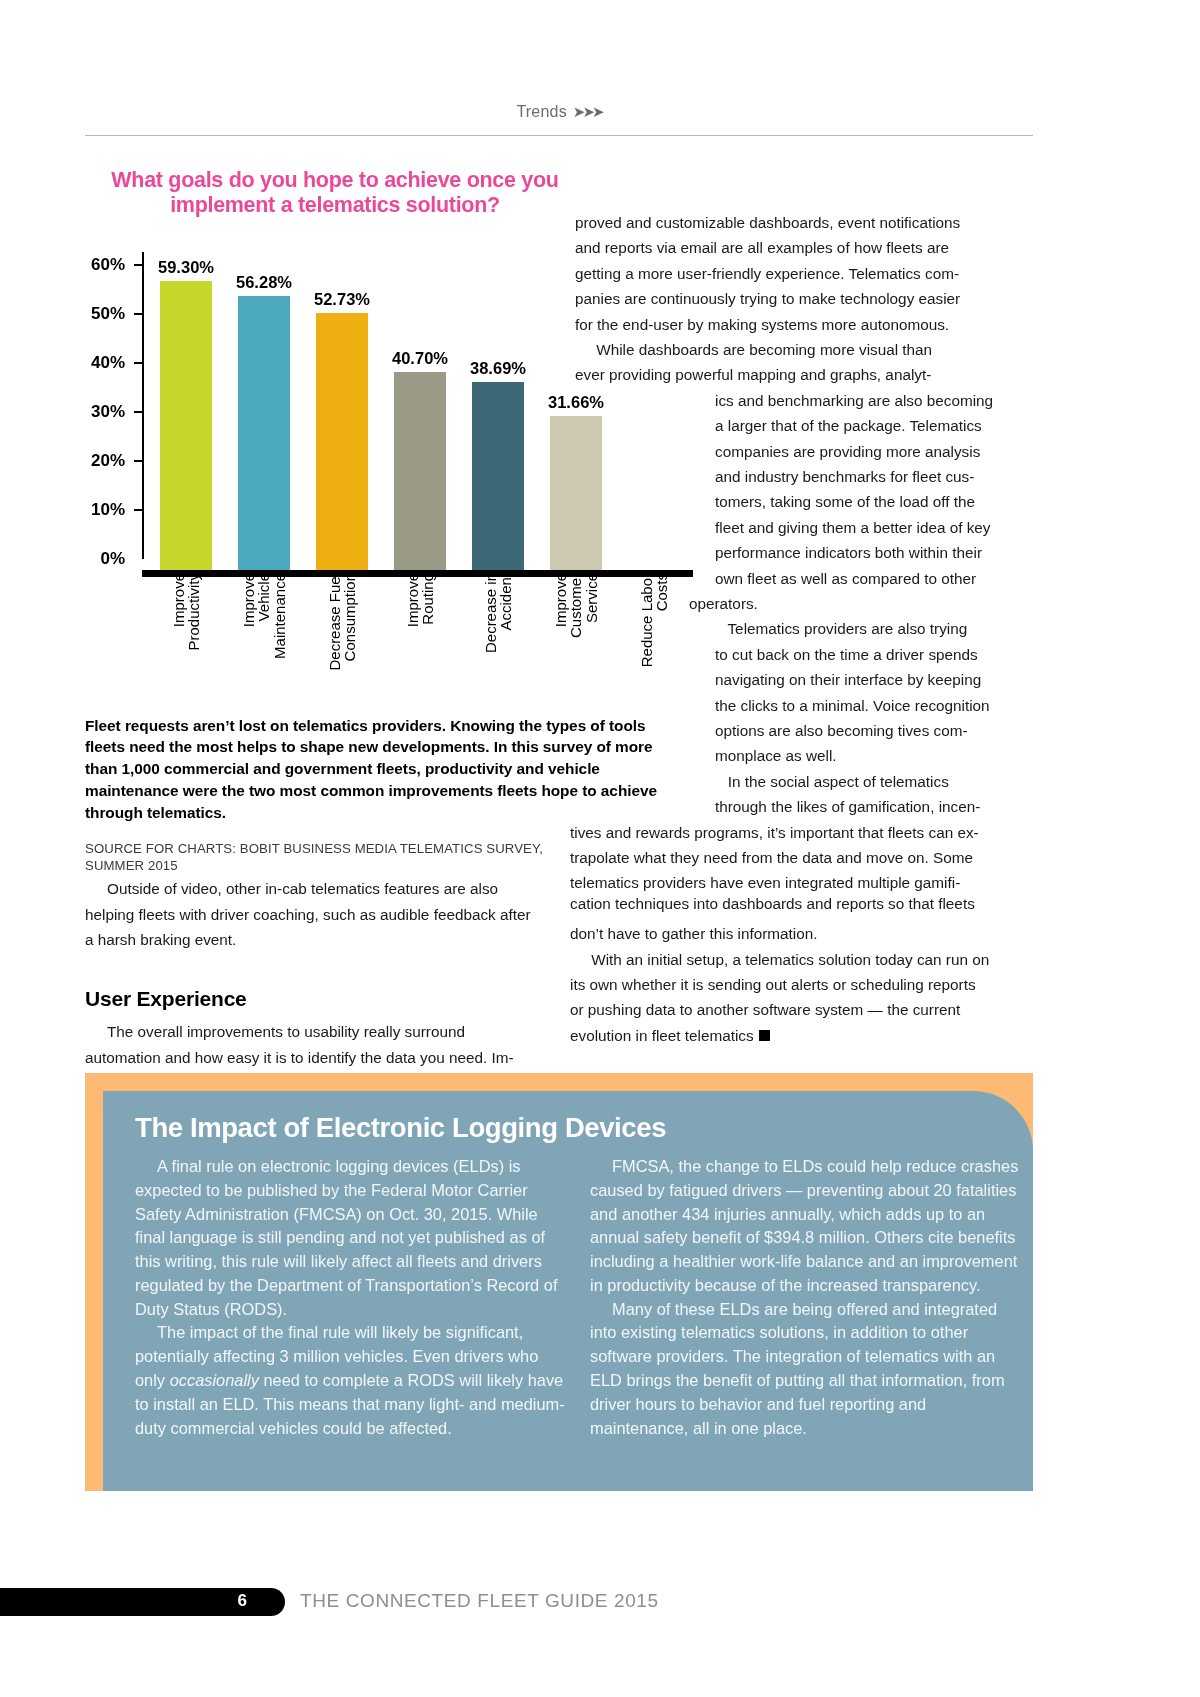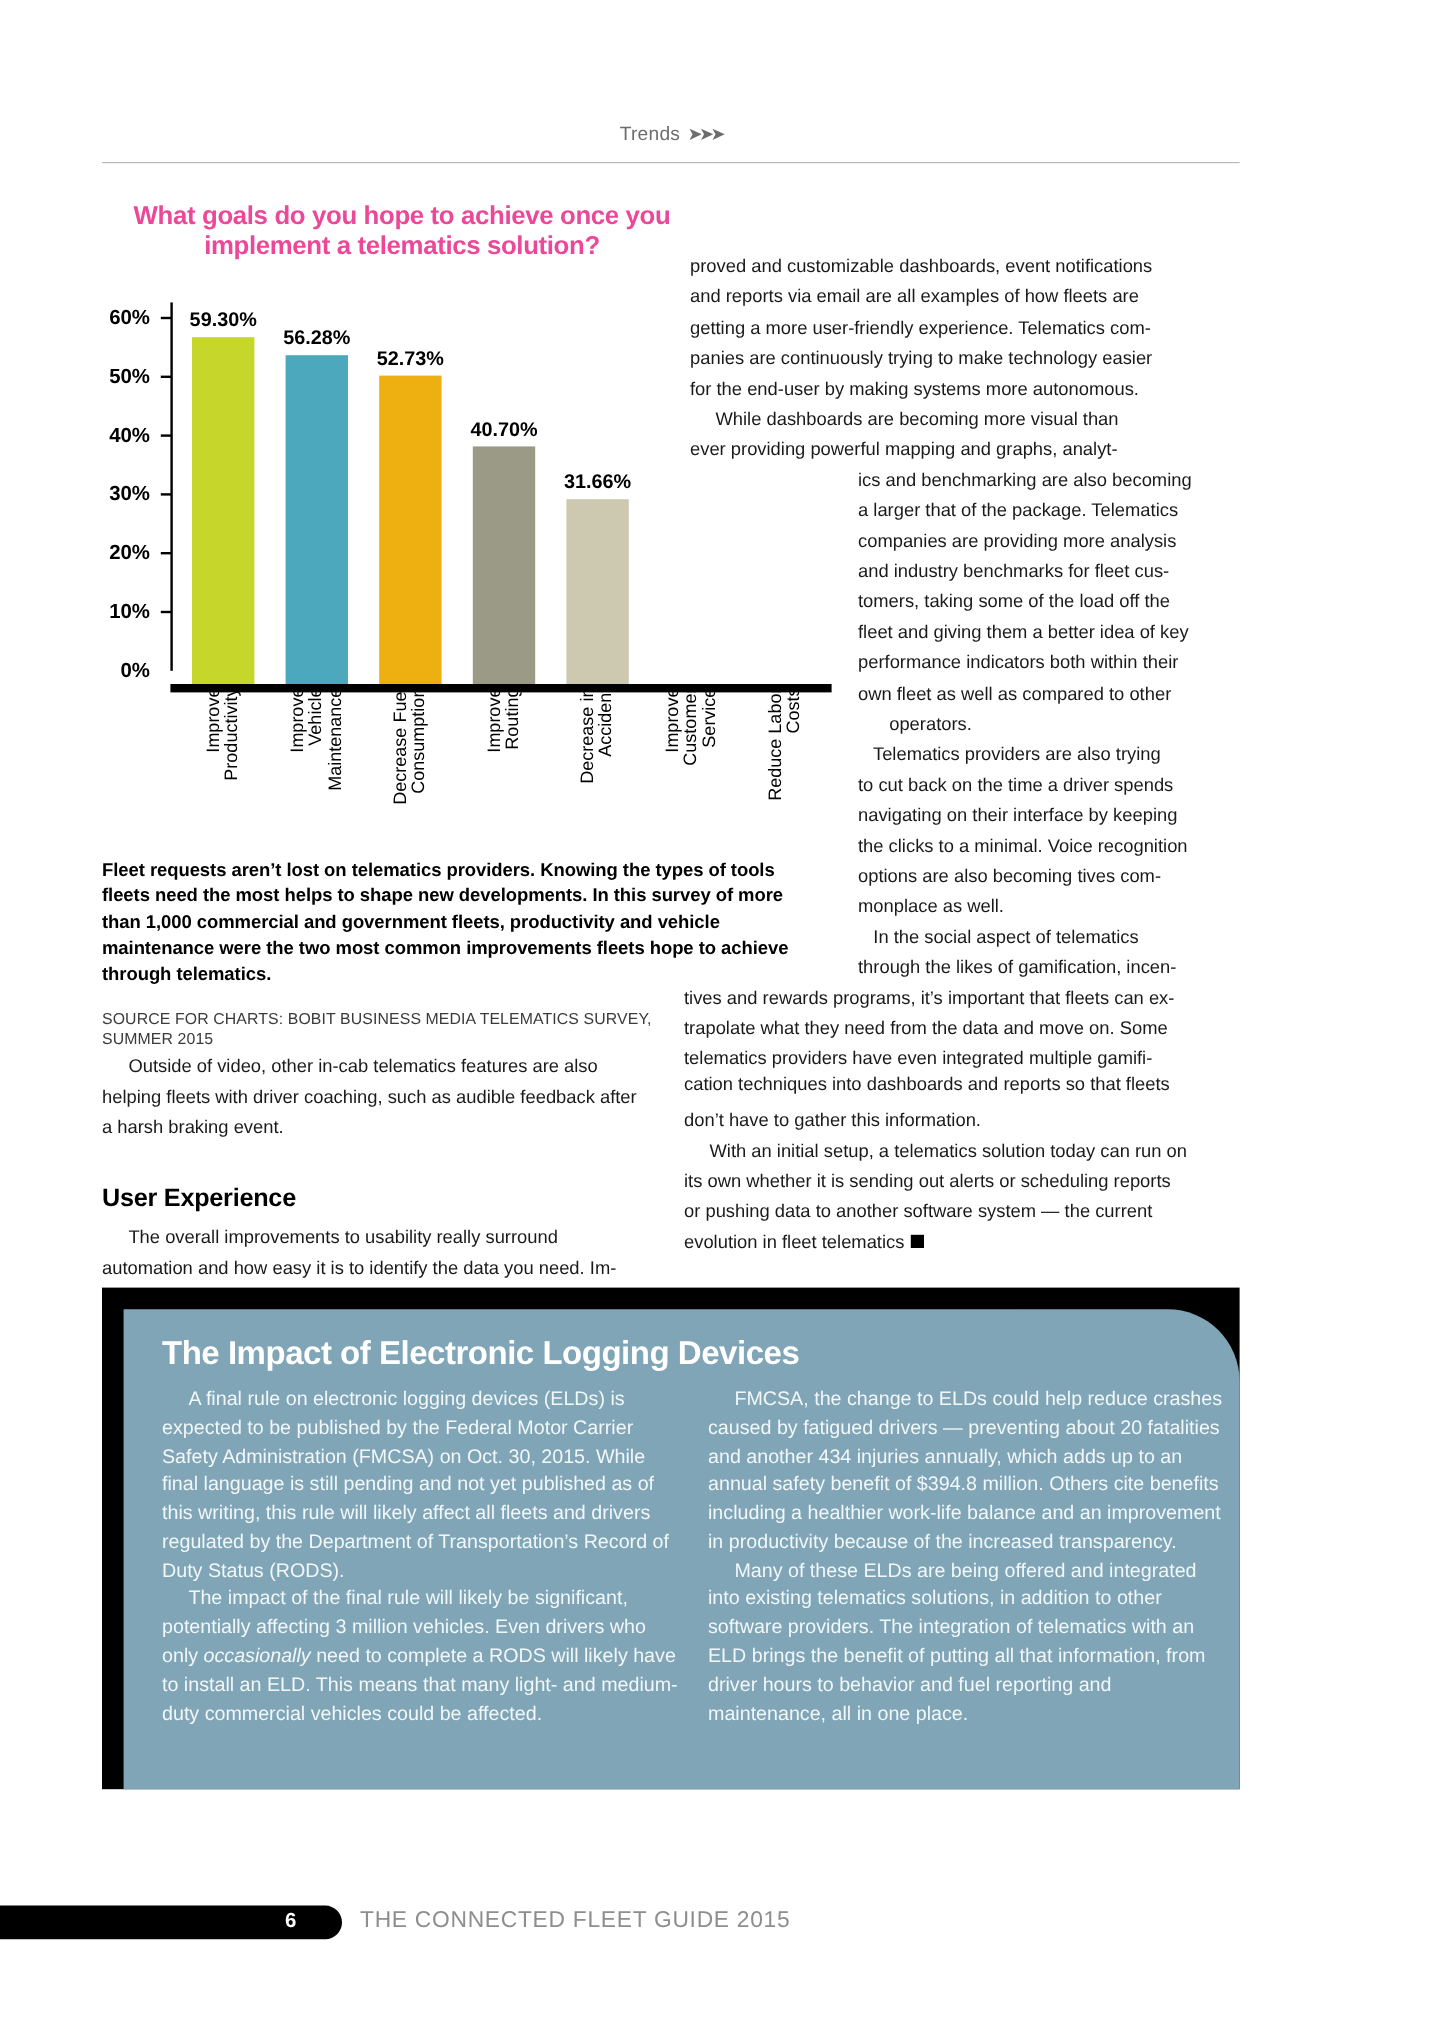--- a/index.html
+++ b/index.html
@@ -113,21 +113,21 @@
     font-size:15.3px; line-height:1.68; color:#1a1a1a;
   }
   .endmark{ display:inline-block; width:11px; height:11px; background:#000; margin-left:5px; vertical-align:baseline; }
 
   
   .rline{ position:absolute; left:0; white-space:pre; font-size:15.3px; color:#1a1a1a; }
 
   
   #eld-outer{
     position:absolute; left:85px; top:1073px; width:948px; height:418px;
-    background:#000000;
+    background:#fdba74;
   }
   #eld-inner{
     position:absolute; left:18px; top:18px; right:0px; bottom:0px;
     background:#7fa5b6;
     border-top-right-radius:60px;
   }
   #eld-title{
     position:absolute; left:32px; top:21px;
     font-size:27.5px; font-weight:bold; color:#ffffff; letter-spacing:-0.4px;
   }
@@ -173,21 +173,21 @@
       <div class="rline" style="left: 490px; top: 177px;">     While dashboards are becoming more visual than</div>
       <div class="rline" style="left: 490px; top: 202.4px;">ever providing powerful mapping and graphs, analyt-</div>
       <div class="rline" style="left: 630px; top: 227.8px;">ics and benchmarking are also becoming</div>
       <div class="rline" style="left: 630px; top: 253.2px;">a larger that of the package. Telematics</div>
       <div class="rline" style="left: 630px; top: 278.6px;">companies are providing more analysis</div>
       <div class="rline" style="left: 630px; top: 304px;">and industry benchmarks for fleet cus-</div>
       <div class="rline" style="left: 630px; top: 329.4px;">tomers, taking some of the load off the</div>
       <div class="rline" style="left: 630px; top: 354.8px;">fleet and giving them a better idea of key</div>
       <div class="rline" style="left: 630px; top: 380.2px;">performance indicators both within their</div>
       <div class="rline" style="left: 630px; top: 405.6px;">own fleet as well as compared to other</div>
-      <div class="rline" style="left: 656px; top: 431px;">operators.</div>
+      <div class="rline" style="left: 604px; top: 431px;">operators.</div>
       <div class="rline" style="left: 630px; top: 456.4px;">   Telematics providers are also trying</div>
       <div class="rline" style="left: 630px; top: 481.8px;">to cut back on the time a driver spends</div>
       <div class="rline" style="left: 630px; top: 507.2px;">navigating on their interface by keeping</div>
       <div class="rline" style="left: 630px; top: 532.6px;">the clicks to a minimal. Voice recognition</div>
       <div class="rline" style="left: 630px; top: 558px;">options are also becoming tives com-</div>
       <div class="rline" style="left: 630px; top: 583.4px;">monplace as well.</div>
       <div class="rline" style="left: 630px; top: 608.8px;">   In the social aspect of telematics</div>
       <div class="rline" style="left: 630px; top: 634.2px;">through the likes of gamification, incen-</div>
       <div class="rline" style="left: 485px; top: 659.6px;">tives and rewards programs, it’s important that fleets can ex-</div>
       <div class="rline" style="left: 485px; top: 685px;">trapolate what they need from the data and move on. Some</div>
@@ -232,20 +232,24 @@
           </div>
           <div class="barslot">
             <div class="bar" style="height: 257.791px; background: rgb(238, 176, 17);"></div>
             <div class="barval" style="bottom: 261.791px;">52.73%</div>
           </div>
           <div class="barslot">
             <div class="bar" style="height: 198.978px; background: rgb(154, 154, 134);"></div>
             <div class="barval" style="bottom: 202.978px;">40.70%</div>
           </div>
           <div class="barslot">
+            <div class="bar" style="height: 189.151px; background: rgb(61, 104, 120);"></div>
+            <div class="barval" style="bottom: 193.151px;">38.69%</div>
+          </div>
+          <div class="barslot">
             <div class="bar" style="height: 154.782px; background: rgb(205, 201, 176);"></div>
             <div class="barval" style="bottom: 158.782px;">31.66%</div>
           </div>
         </div>
       <div id="baseline"></div>
       <div id="xlabels">
           <div class="xlab">
             <span>Improve
 Productivity</span>
           </div>

